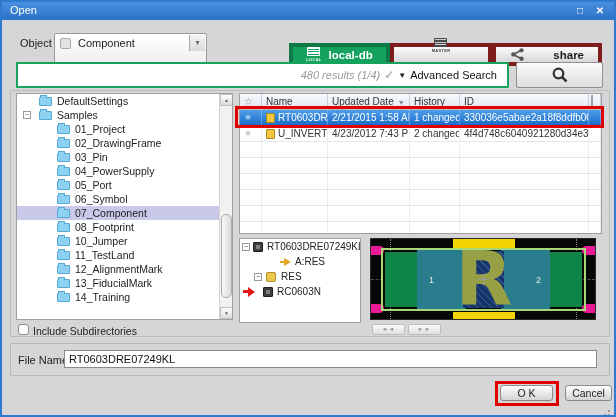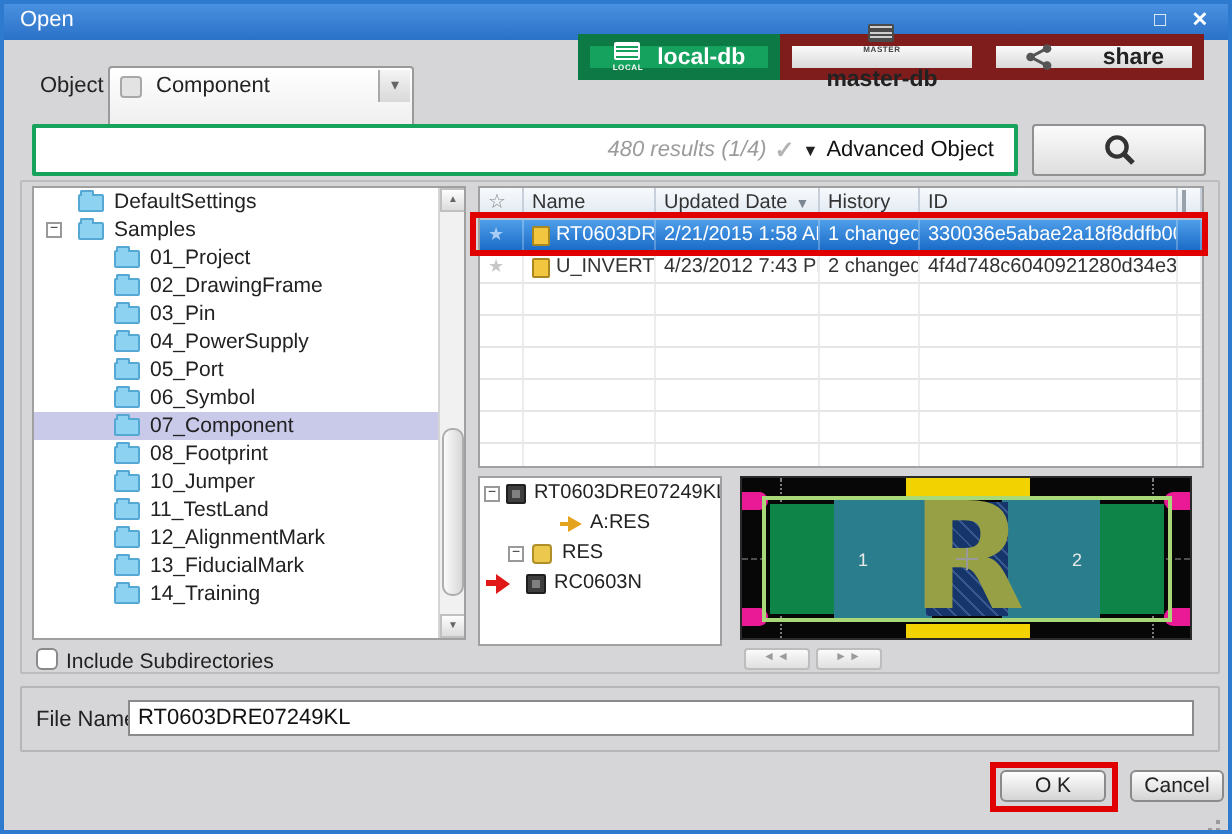--- a/index.html
+++ b/index.html
@@ -22,21 +22,21 @@
            background:linear-gradient(#ffffff,#ececec); border:1px solid #9a9a9a;
            border-radius:2px; }
   .objdd .cube { position:absolute; left:5px; top:4px; width:11px; height:11px;
                  background:#e3e3e3; border:1px solid #a8a8a8; border-radius:2px; }
   .objdd .val { position:absolute; left:23px; top:0; font-size:11px; line-height:18px; color:#222; }
   .objdd .arr { position:absolute; right:1px; top:1px; width:16px; height:16px;
                 background:linear-gradient(#f4f4f4,#d9d9d9); border-left:1px solid #aaa;
                 font-size:8px; color:#666; text-align:center; line-height:16px; }
 
   
-  .dbbtn { position:absolute; top:15px; height:23px; border:6px solid #7f1d1d;
+  .dbbtn { position:absolute; top:41px; height:23px; border:4px solid #7f1d1d;
            display:flex; align-items:center; justify-content:center; gap:7px;
            font-weight:bold; font-size:11.5px; color:#222;
            background:linear-gradient(#fafafa,#d9d9d9); }
   .dbbtn.active { background:#14a25e; color:#fff; border-color:#0d7a45; }
   .dbicon { display:flex; flex-direction:column; align-items:center; gap:1px; }
   .dbicon .bars { width:13px; height:9px; border-radius:1px; display:flex;
                   flex-direction:column; justify-content:space-evenly; padding:0 1px; }
   .dbicon .bars i { display:block; height:1px; }
   .dbicon.light .bars { background:#fff; }
   .dbicon.light .bars i { background:#14a25e; }
@@ -230,21 +230,21 @@
       <circle cx="12.3" cy="12.5" r="2.3" fill="#555"></circle>
     </svg>
     <span>share</span>
   </div>
 
   <div class="searchbox">
     <span class="results">480 results (1/4)</span>
     <span class="checkmk">✓</span>
     <span class="advanced">
       <span class="tri">▼</span>
-      <span>Advanced Object</span>
+      <span>Advanced Search</span>
     </span>
   </div>
   <div class="magbtn">
     <svg width="18" height="18" viewBox="0 0 18 18">
       <circle cx="7.5" cy="7.5" r="4.8" fill="none" stroke="#333" stroke-width="2.2"></circle>
       <line x1="11.2" y1="11.2" x2="15.5" y2="15.5" stroke="#333" stroke-width="2.6"></line>
     </svg>
   </div>
 
   <div class="mainframe"></div>

